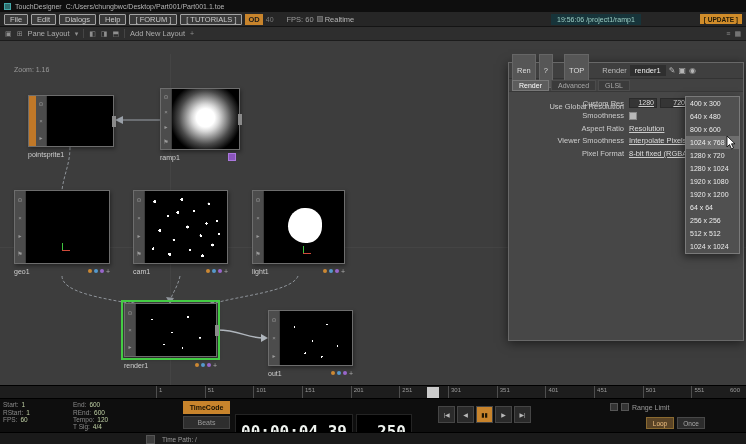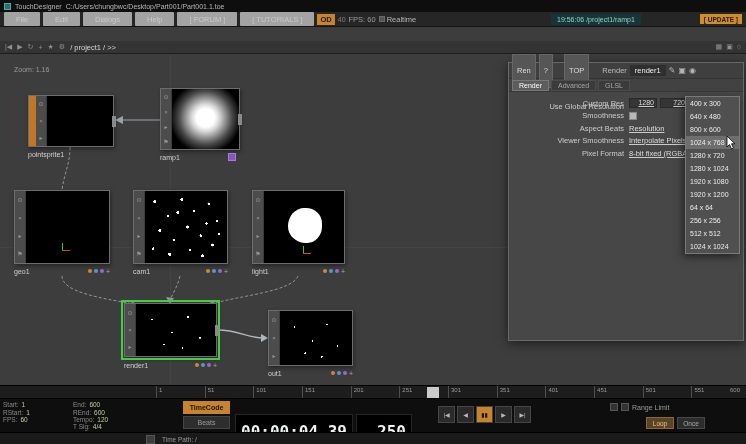--- a/index.html
+++ b/index.html
@@ -6,25 +6,25 @@
   html,body { width:746px; height:444px; background:#222; }
   .app { position:relative; width:746px; height:444px; overflow:hidden;
          font-family:"Liberation Sans","DejaVu Sans",sans-serif; color:#ccc; background:#3d3d3d; }
 
   
   .titlebar { position:absolute; left:0; top:0; width:746px; height:12px; background:#0e0e0e;
               display:flex; align-items:center; gap:4px; padding:0 4px; font-size:7px; color:#b5b5b5; }
   .titlebar .appicon { width:7px; height:7px; background:#2e6f6f; border:1px solid #4aa; }
   .menubar { position:absolute; left:0; top:12px; width:746px; height:15px; background:#262626;
              border-bottom:1px solid #141414; display:flex; align-items:center; gap:3px; padding:0 4px; font-size:7.5px; }
-  .mbtn { background:#3a3a3a; border:7px solid #a3a3a3; color:#c9c9c9; padding:0 5px; height:11px;
+  .mbtn { background:#3a3a3a; border:1px solid #a3a3a3; color:#c9c9c9; padding:0 5px; height:11px;
           display:flex; align-items:center; border-radius:1px;text-align:center; }
   .od { background:#c8842c; color:#1c1c1c; font-weight:bold; padding:0 3px; height:11px; display:flex; align-items:center; }
   .odval { color:#7e7e7e; font-size:7px; }
-  .fpslbl { color:#9c9c9c; }
+  .fpslbl { color:#9c9c9c;margin-left:10px; }
   .rt { display:flex; align-items:center; gap:2px; color:#b5b5b5; }
   .rt .tgl { width:6px; height:6px; background:#555; border:1px solid #6a6a6a; }
   .clock { margin-left:auto; background:#17343a; color:#9ccfc4; padding:0 6px; height:11px; display:flex; align-items:center; font-size:7px; }
   .update { margin-left:56px; background:#d08c2a; color:#221a08; font-weight:bold; font-size:6.5px;
             padding:0 4px; height:10px; display:flex; align-items:center; }
   .toolbar { position:absolute; left:0; top:27px; width:746px; height:14px; background:#2e2e2e;
              border-bottom:1px solid #1c1c1c; display:flex; align-items:center; gap:5px; padding:0 5px; font-size:7.5px; color:#ababab; }
   .tico { font-size:7px; color:#8f8f8f; }
   .vsep { width:1px; height:9px; background:#1d1d1d; border-right:1px solid #454545; }
   .pathbar { position:absolute; left:0; top:41px; width:746px; height:13px; background:#343434;
@@ -171,35 +171,38 @@
     <span class="odval">40</span>
     <span class="fpslbl">FPS: 60</span>
     <span class="rt">
       <span class="tgl"></span>
       <span>Realtime</span>
     </span>
     <span class="clock">19:56:06 /project1/ramp1</span>
     <span class="update">[ UPDATE ]</span>
   </div>
 
-
-  <div class="pathbar">
-    <span class="tico">|◀</span>
-    <span class="tico">▶</span>
-    <span class="tico">↻</span>
+  <div class="toolbar">
+    <span class="tico">▣</span>
+    <span class="tico">⊞</span>
+    <span>Pane Layout</span>
+    <span class="tico">▾</span>
+    <span class="vsep"></span>
+    <span class="tico">◧</span>
+    <span class="tico">◨</span>
+    <span class="tico">⬒</span>
+    <span class="vsep"></span>
+    <span>Add New Layout</span>
     <span class="tico">+</span>
-    <span class="tico">★</span>
-    <span class="tico">⚙</span>
-    <span class="pathtxt">/ project1 / &gt;&gt;</span>
     <span class="rightico">
+      <span class="tico">≡</span>
       <span class="tico">▦</span>
-      <span class="tico">▣</span>
-      <span class="tico">○</span>
     </span>
   </div>
+
 
   <div class="network">
     <div class="gridline-h"></div>
     <div class="gridline-v"></div>
     <span class="zoomlbl">Zoom: 1.16</span>
 
     <svg class="wires" viewBox="0 0 746 331">
       <path d="M160,66 L122,66" stroke="#9aa0a8" stroke-width="1" fill="none"></path>
       <polygon points="115,66 123,62 123,70" fill="#9aa0a8"></polygon>
       <path d="M70,93 C70,110 64,120 62,136" stroke="#8f949a" stroke-width="1" fill="none" stroke-dasharray="3,2"></path>
@@ -366,21 +369,21 @@
           <span class="pfield">720</span>
         </span>
       </div>
       <div class="prow">
         <span class="plab">Use Global Resolution Smoothness</span>
         <span class="pvals">
             <span class="pcheck"></span>
           </span>
       </div>
       <div class="prow">
-        <span class="plab">Aspect Beats</span>
+        <span class="plab">Aspect Ratio</span>
         <span class="pvals">
             <span class="pmenuval">Resolution</span>
           </span>
       </div>
       <div class="prow">
         <span class="plab">Viewer Smoothness</span>
         <span class="pvals">
             <span class="pmenuval">Interpolate Pixels</span>
           </span>
       </div>

